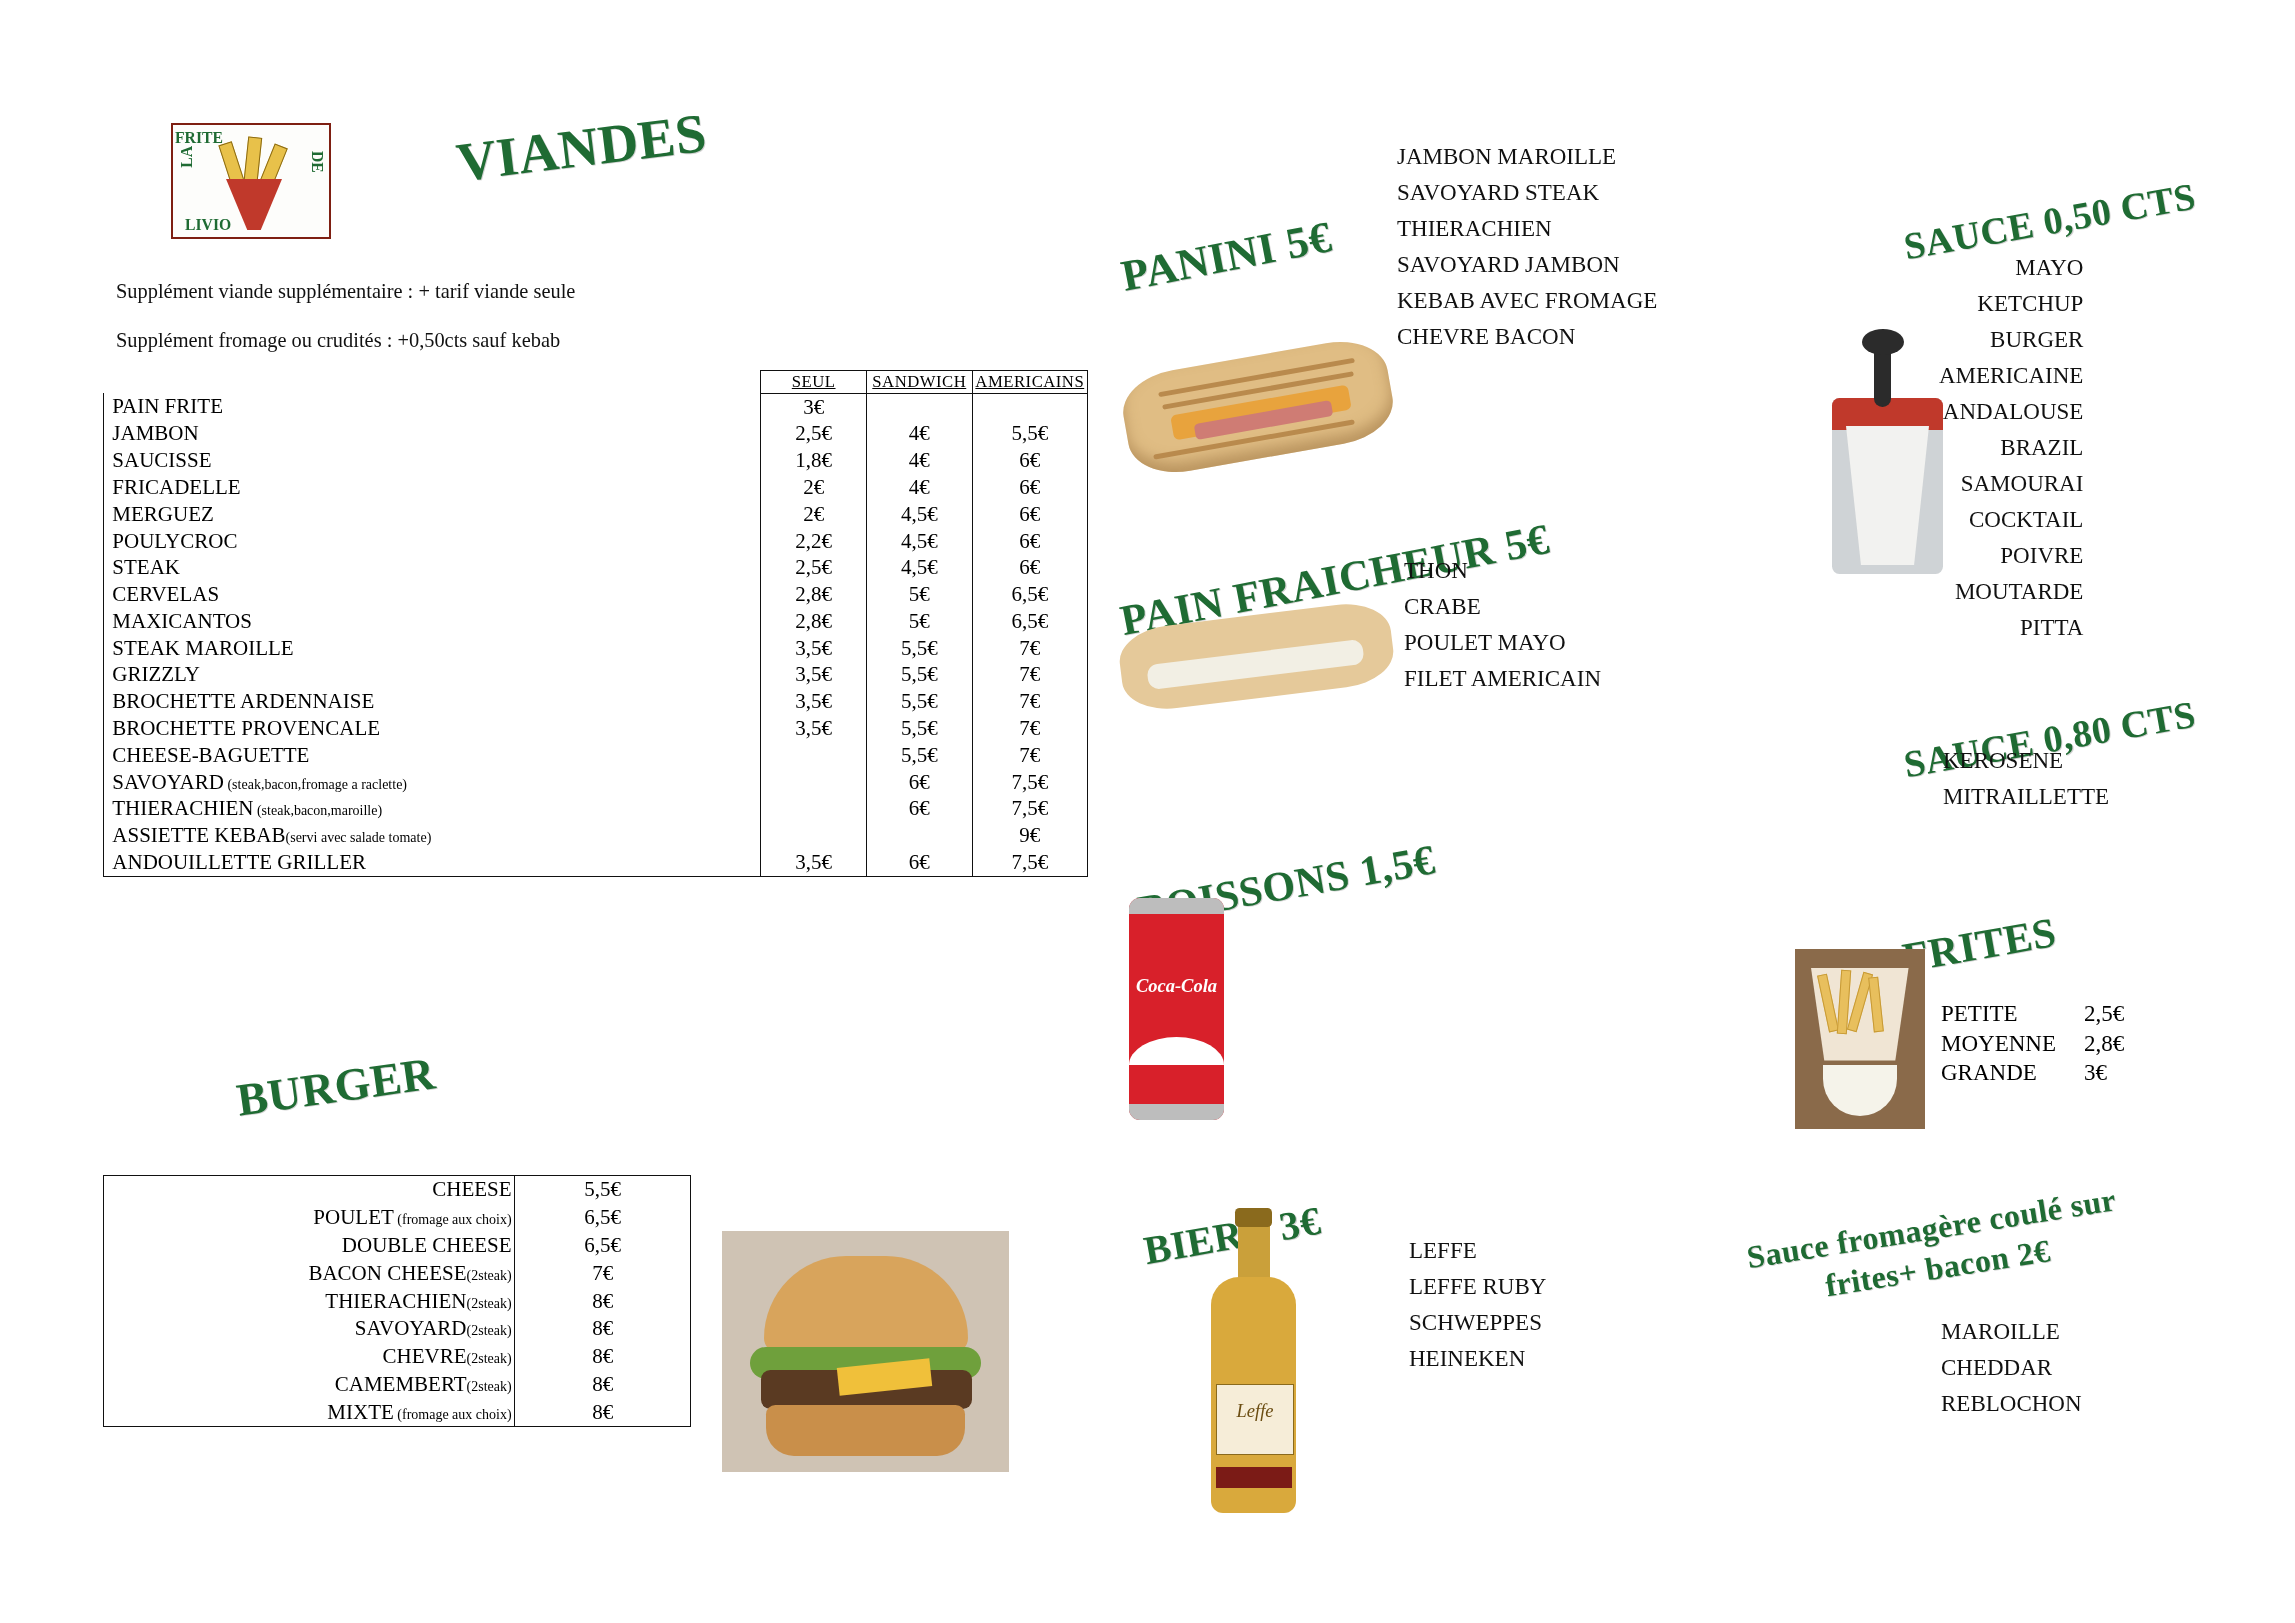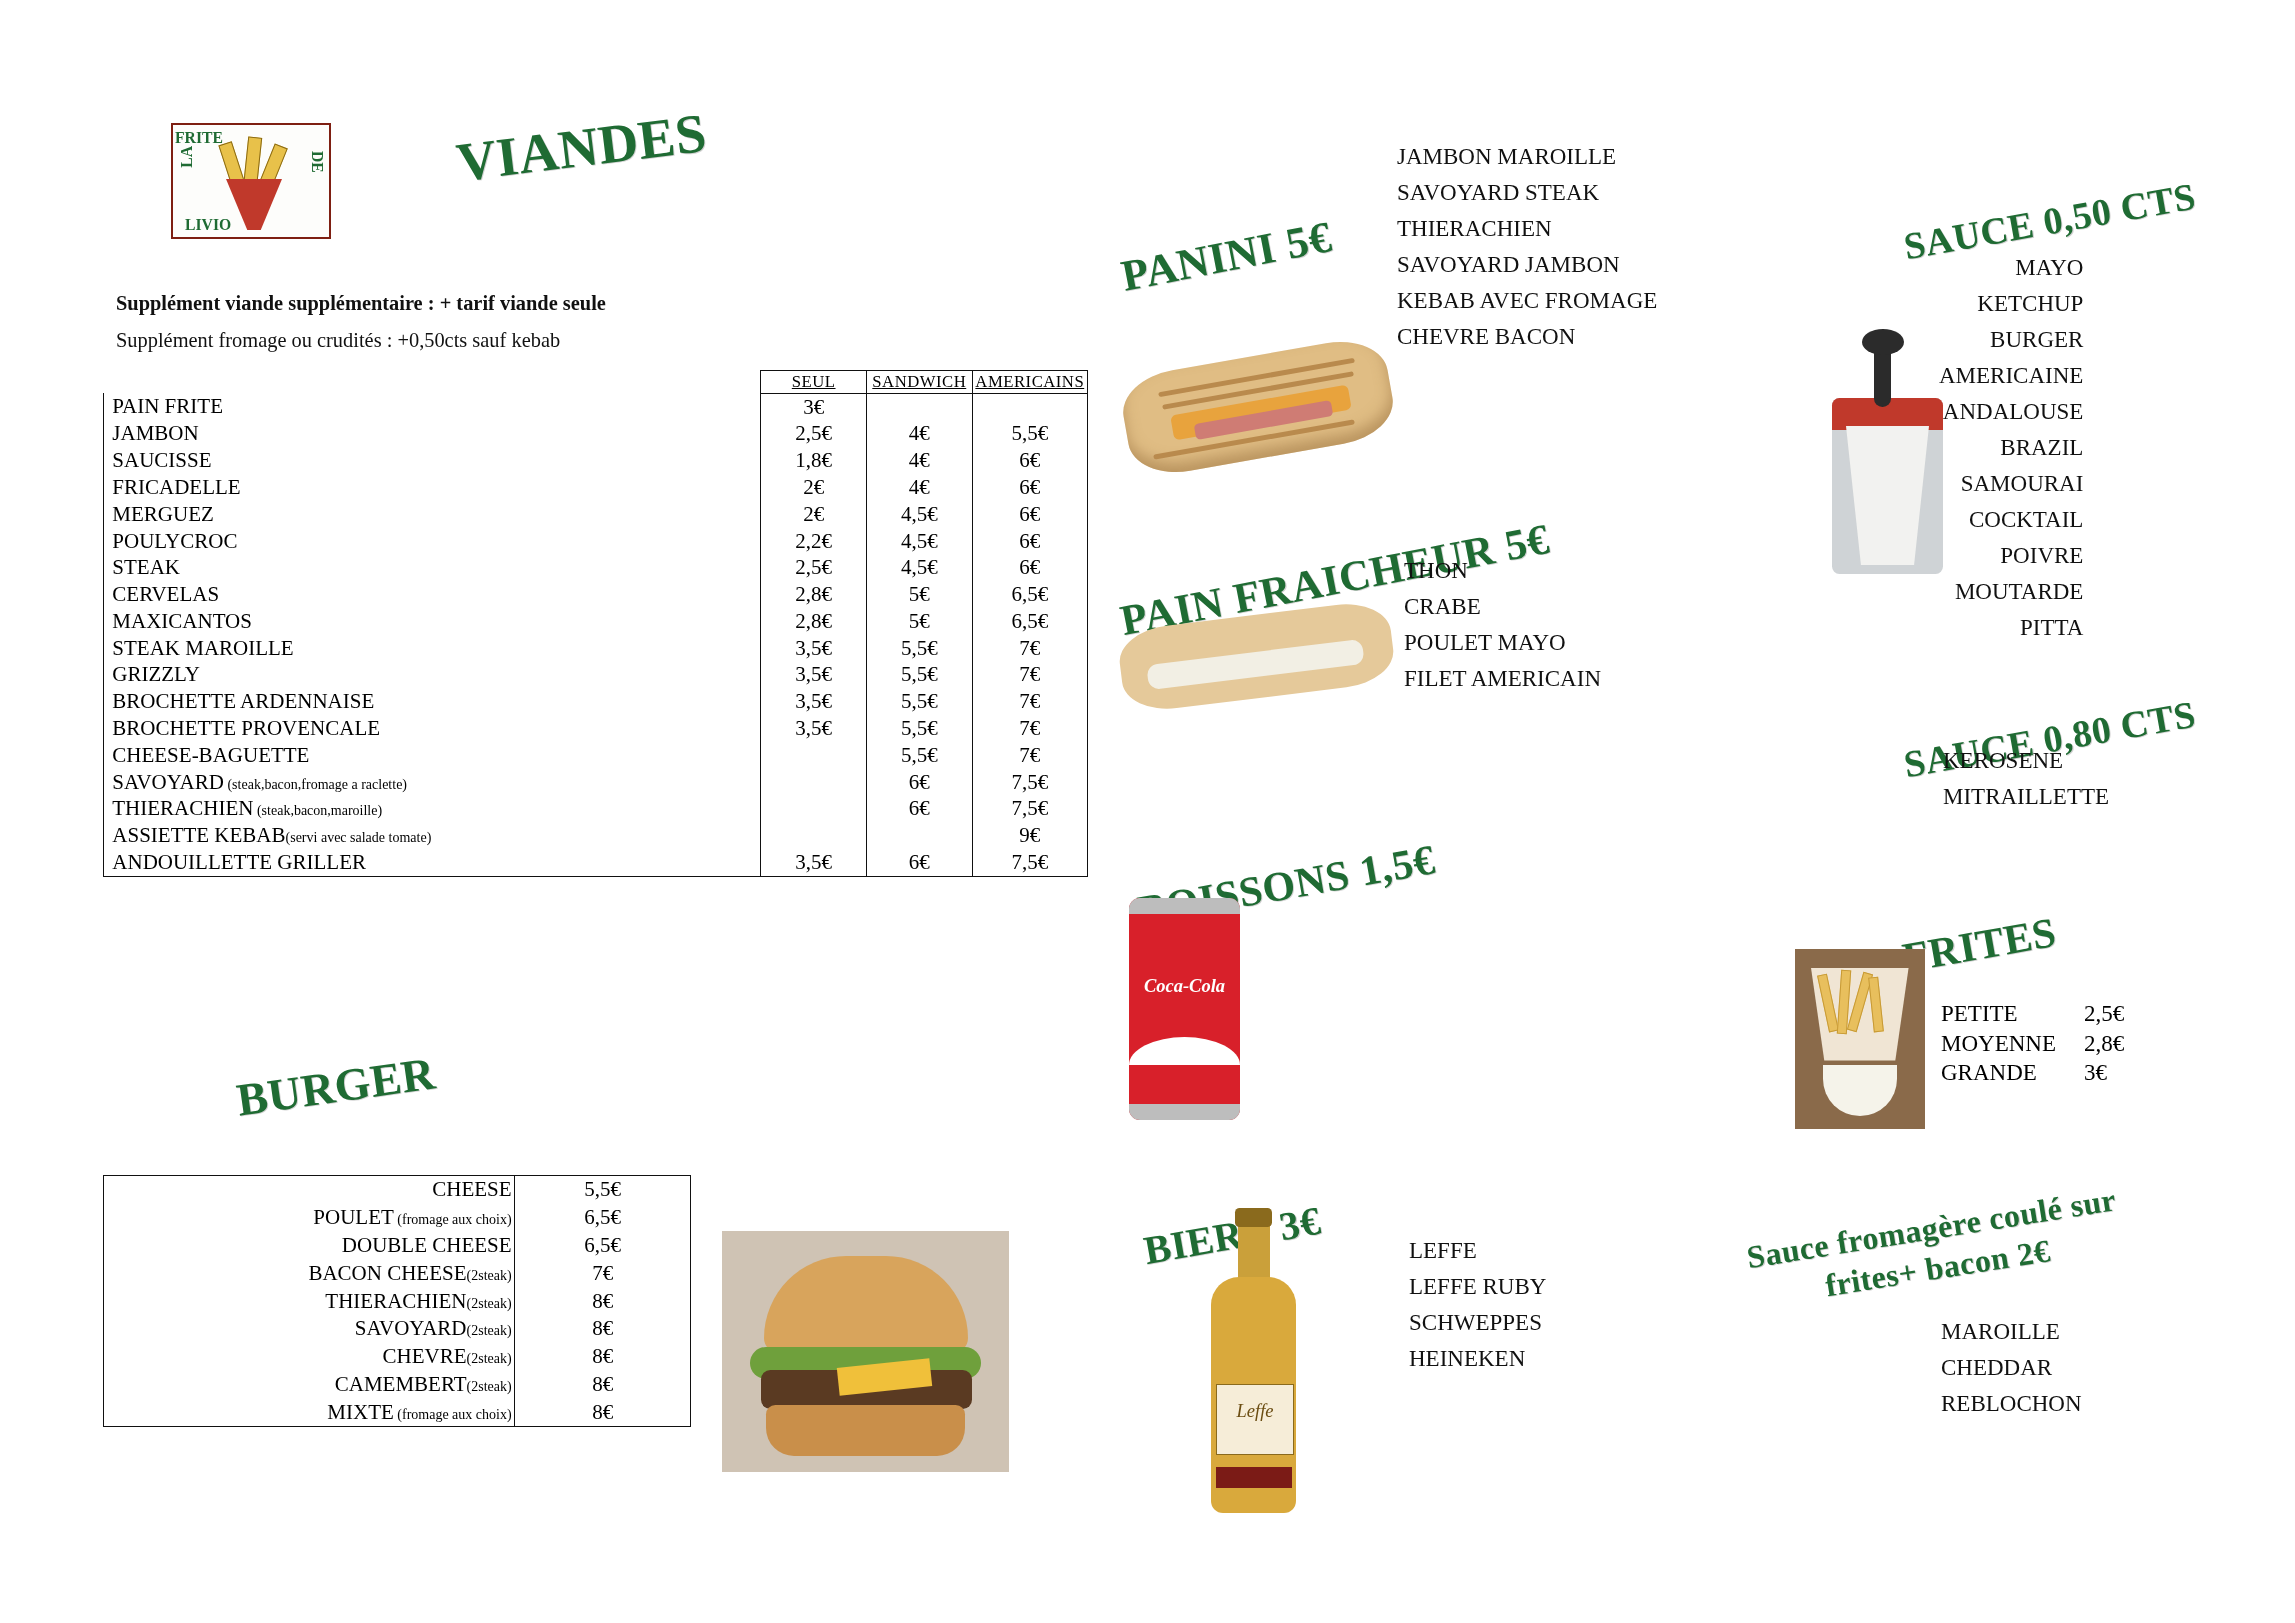--- a/index.html
+++ b/index.html
@@ -54,21 +54,21 @@
   .logo .w-bot   { left:14px;  bottom:4.6px; }
 
   
   .viandes-title {
     left:456px; top:116px; font-size:55px;
     transform:rotate(-7deg);
   }
   .note {
     font-size:20.4px; color:#111; white-space:nowrap;
   }
-  .note1 { left:116px; top:292px;font-weight:bold; }
+  .note1 { left:116px; top:280px; }
   .note2 { left:116px; top:329px; }
 
   table.viandes {
     position:absolute; left:103px; top:370px; width:985px;
     border-collapse:collapse;
     font-size:21px;
   }
   table.viandes td, table.viandes th {
     border:0.9px solid #111;
     padding:0.9px 2.8px;
@@ -126,21 +126,21 @@
   .ph-panini .grill1 { left:42px; top:56px; width:199px; }
   .ph-panini .grill2 { left:46px; top:69px; width:194px; }
   .ph-panini .grill3 { left:37px; top:118px; width:204px; }
 
   
   .ph-fraicheur { left:1115px; top:583px; width:287px; height:148px; }
   .ph-fraicheur .bread { position:absolute; left:4.6px; top:32px; width:273px; height:83px; background:#e5c99a; border-radius:51px/32px; transform:rotate(-7deg); }
   .ph-fraicheur .fill { position:absolute; left:32px; top:69px; width:217px; height:25.4px; background:#f2efe4; transform:rotate(-7deg); border-radius:11px; }
 
   
-  .ph-coca { left:1129px; top:898px; width:111px; height:222px; }
+  .ph-coca { left:1129px; top:898px; width:95px; height:222px; }
   .ph-coca .can { position:absolute; inset:0; background:#d8202a; border-radius:11px; }
   .ph-coca .topband { position:absolute; left:0; right:0; top:0; height:15.7px; background:#bdbdbd; border-radius:11px 11px 0 0; }
   .ph-coca .botband { position:absolute; left:0; right:0; bottom:0; height:15.7px; background:#bdbdbd; border-radius:0 0 11px 11px; }
   .ph-coca .wave { position:absolute; left:0; right:0; top:139px; height:28px; background:#ffffff; border-radius:50% 50% 0 0 / 100% 100% 0 0; }
   .ph-coca .script { position:absolute; left:0; right:0; top:79px; text-align:center; color:#fff; font-family:"Liberation Serif", serif; font-style:italic; font-weight:bold; font-size:18.5px; line-height:18.5px; }
 
   
   .ph-leffe { left:1203px; top:1208px; width:102px; height:305px; }
   .ph-leffe .neck { position:absolute; left:35px; top:0; width:32px; height:79px; background:#caa03a; border-radius:8.3px 8.3px 0 0; }
   .ph-leffe .cap { position:absolute; left:32px; top:0; width:37px; height:18.5px; background:#8a6a1d; border-radius:4.6px; }

